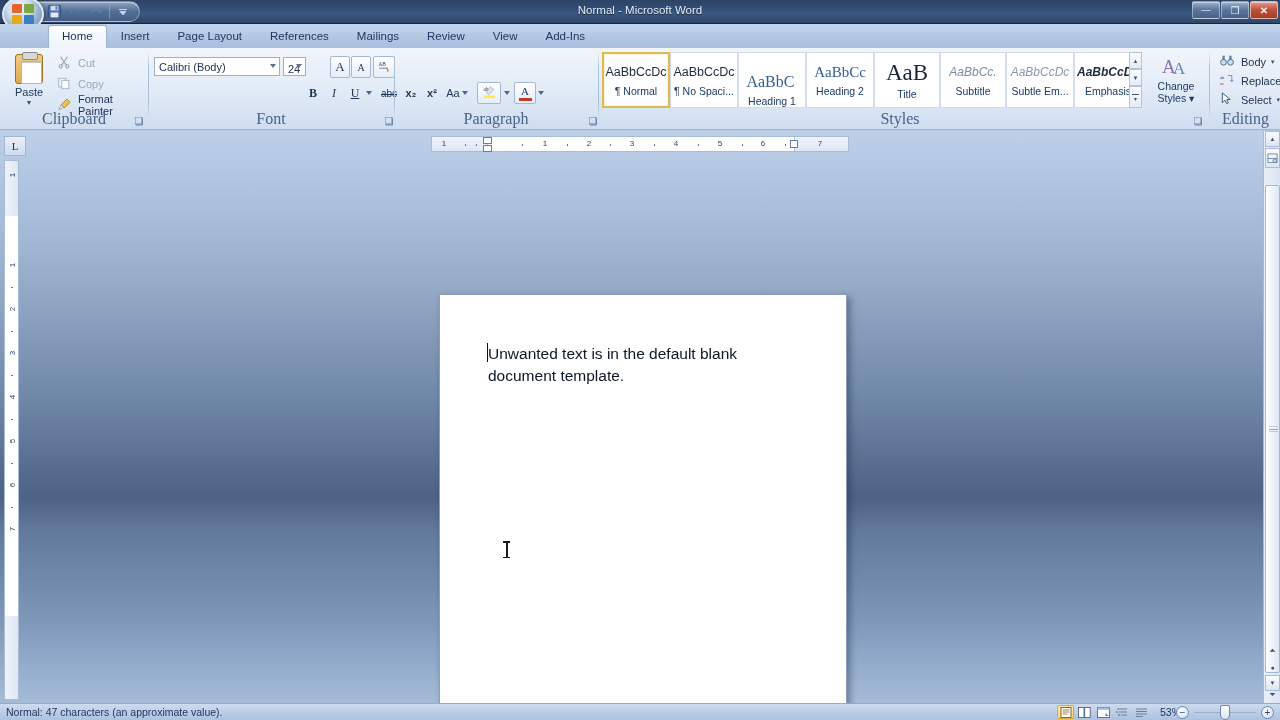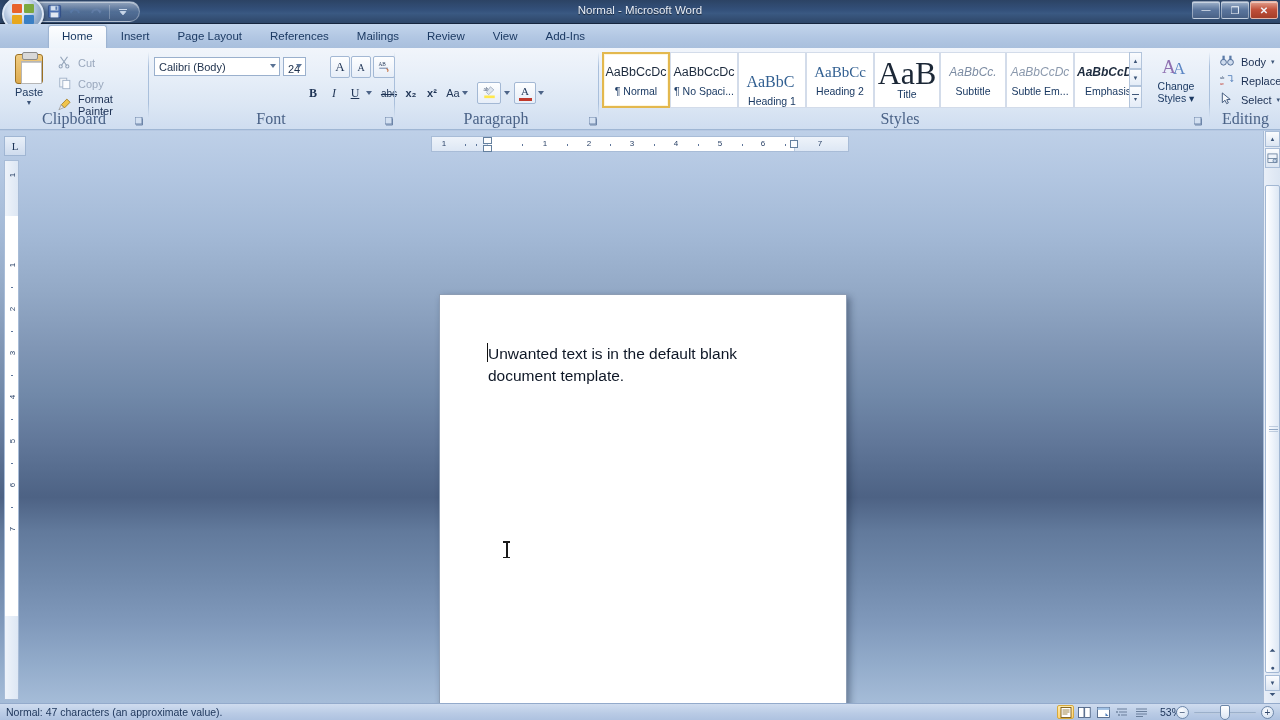--- a/index.html
+++ b/index.html
@@ -358,21 +358,21 @@
         <span class="ico16">
           <svg width="14" height="14" viewBox="0 0 16 16">
             <path d="M4 2 L11 12 M12 2 L5 12" stroke="#93a3b8" stroke-width="1.3" fill="none"></path>
             <circle cx="4.2" cy="13" r="1.8" fill="none" stroke="#93a3b8" stroke-width="1.2"></circle>
             <circle cx="11.8" cy="13" r="1.8" fill="none" stroke="#93a3b8" stroke-width="1.2"></circle>
           </svg>
         </span>
         <span>Cut</span>
       </div>
 
-      <div class="cmd-sm disabled" style="left:54px; top:27px;text-align:center;">
+      <div class="cmd-sm disabled" style="left:54px; top:27px;">
         <span class="ico16">
           <svg width="14" height="14" viewBox="0 0 16 16">
             <rect x="2" y="2.5" width="8" height="10" fill="#f2f5f9" stroke="#9fb0c6"></rect>
             <rect x="5.5" y="5" width="8" height="9.5" fill="#fbfcfe" stroke="#9fb0c6"></rect>
           </svg>
         </span>
         <span>Copy</span>
       </div>
 
       <div class="cmd-sm" style="left:54px; top:48px;">
@@ -657,21 +657,21 @@
       </div>
       <div class="style-tile" style="left:138px; width:68px;justify-content:flex-end;">
         <span class="style-prev" style="font-family:'Liberation Serif',serif;font-size:16px;color:#315f91">AaBbC </span>
         <span class="style-name">Heading 1</span>
       </div>
       <div class="style-tile" style="left:206px; width:68px;">
         <span class="style-prev" style="font-family:'Liberation Serif',serif;font-size:15px;color:#315f91">AaBbCc</span>
         <span class="style-name">Heading 2</span>
       </div>
       <div class="style-tile" style="left:274px; width:66px;">
-        <span class="style-prev" style="font-family:'Liberation Serif',serif;font-size:32px;line-height:26px;color:#1b2736">AaB</span>
+        <span class="style-prev" style="font-family:'Liberation Serif',serif;font-size:23px;line-height:26px;color:#1b2736">AaB</span>
         <span class="style-name" style="margin-top:2px">Title</span>
       </div>
       <div class="style-tile" style="left:340px; width:66px;">
         <span class="style-prev" style="font-style:italic;color:#7c8ca3;font-size:12px">AaBbCc.</span>
         <span class="style-name">Subtitle</span>
       </div>
       <div class="style-tile" style="left:406px; width:68px;">
         <span class="style-prev" style="font-style:italic;color:#8b99ad;font-size:12px">AaBbCcDc</span>
         <span class="style-name">Subtle Em...</span>
       </div>

